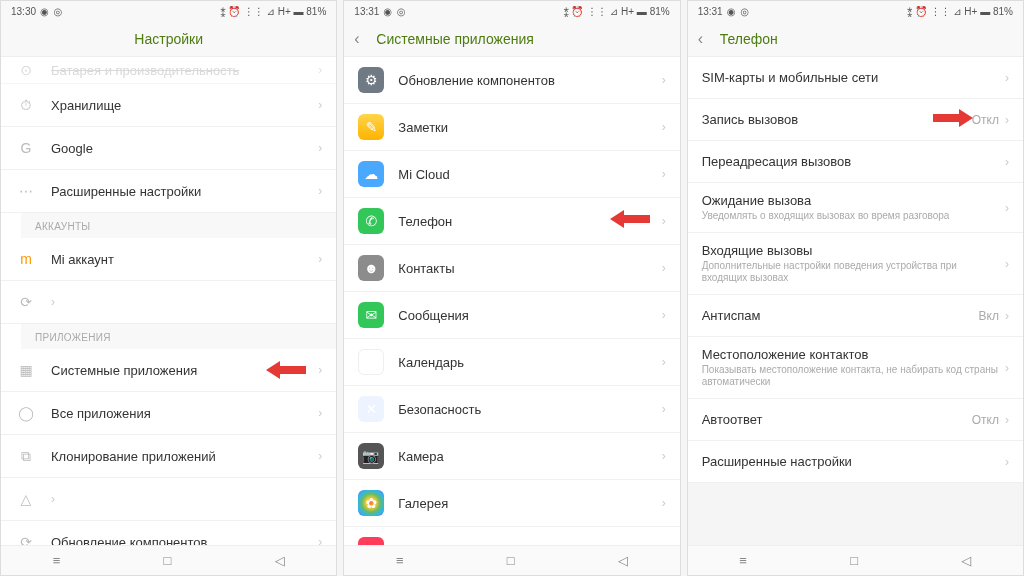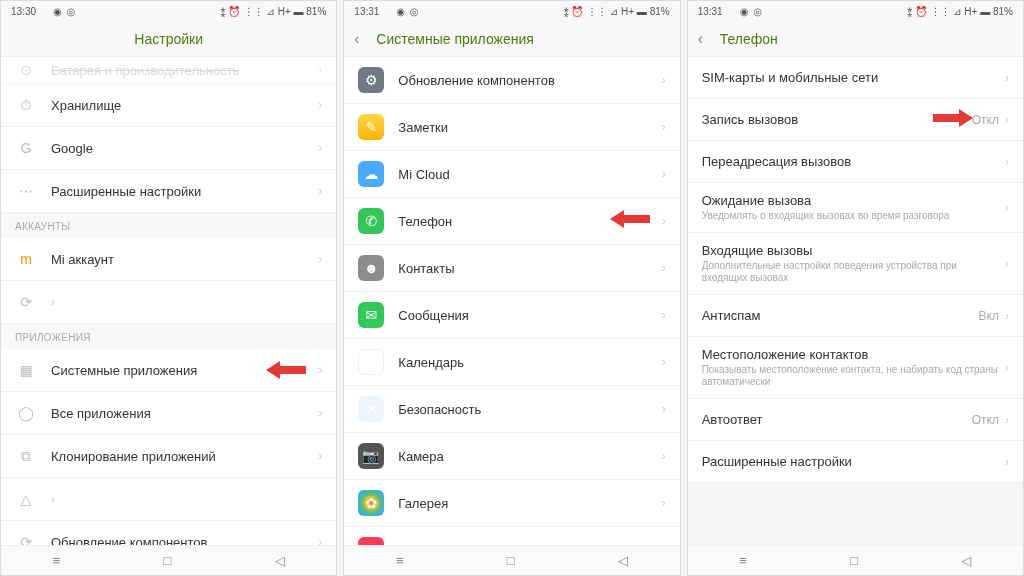--- a/index.html
+++ b/index.html
@@ -26,21 +26,21 @@
   .status-bar {
     height: 20px;
     display: flex;
     justify-content: space-between;
     align-items: center;
     padding: 0 10px;
     font-size: 10px;
     color: #555;
     background: #f8f8f8;
   }
-  .status-left, .status-right { display: flex; align-items: center; gap: 17px; }
+  .status-left, .status-right { display: flex; align-items: center; gap: 4px; }
   .status-icons { letter-spacing: 1px; }
   .header {
     height: 36px;
     display: flex;
     align-items: center;
     padding: 0 10px;
     background: #f8f8f8;
     border-bottom: 1px solid #eee;
     position: relative;
   }
@@ -53,20 +53,21 @@
   }
   .header .title { font-size: 14px; color: #4d7c0f; font-weight: 500; }
   .content { flex: 1; overflow-y: hidden; background: #fff; }
   .section-header {
     padding: 8px 14px 6px 14px;
     font-size: 10px;
     color: #aaa;
     background: #f8f8f8;
     text-transform: uppercase;
     letter-spacing: 0.3px;
+    margin-left: 20px;
   }
   .row {
     display: flex;
     align-items: center;
     padding: 10px 14px;
     border-bottom: 1px solid #f0f0f0;
     min-height: 42px;
     position: relative;
     background:#fff;
   }

